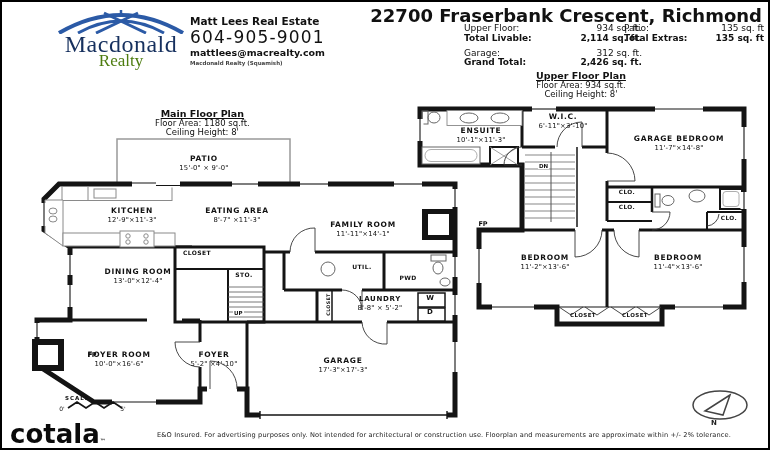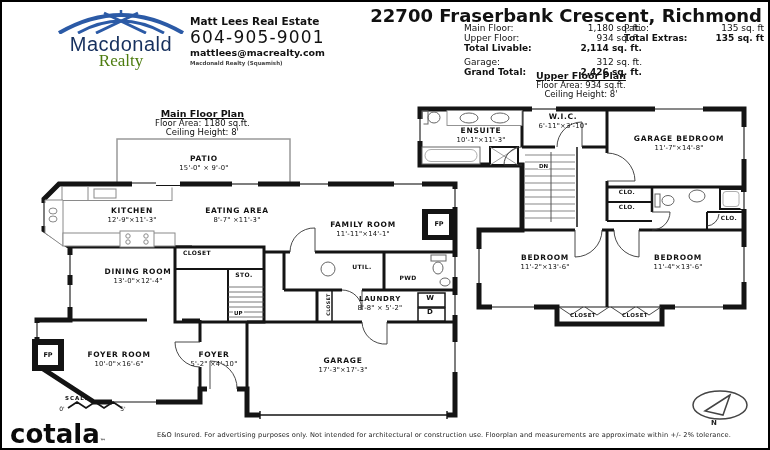--- a/index.html
+++ b/index.html
@@ -1,21 +1,21 @@
 <!DOCTYPE html>
 <html><head>
 <meta charset="utf-8">
 <style>
   html,body{margin:0;padding:0;background:#fff;}
   .page{position:relative;width:770px;height:450px;background:#fff;border:2px solid #000;
         box-sizing:border-box;overflow:hidden;font-family:"DejaVu Sans",sans-serif;color:#111;}
   .abs{position:absolute;}
   
   .logo{position:absolute;left:48px;top:6px;width:142px;text-align:center;}
-  .logo-t1{font-family:Liberation Sans, sans-serif;font-size:20px;color:#16305e;
+  .logo-t1{font-family:Liberation Serif, serif;font-size:24px;color:#16305e;
            line-height:17px;letter-spacing:.5px;margin-top:-2px;}
   .logo-t2{font-family:"Liberation Serif","DejaVu Serif",serif;font-size:17px;color:#4d7c0f;line-height:16px;}
   .agent{position:absolute;left:188px;top:13px;width:170px;}
   .agent .a1{font-size:10.5px;font-weight:bold;line-height:13px;}
   .agent .a2{font-size:17px;font-weight:normal;letter-spacing:1.2px;line-height:19px;}
   .agent .a3{font-size:9.5px;font-weight:600;line-height:12px;}
   .agent .a4{font-size:5.5px;font-weight:bold;color:#444;line-height:8px;}
   .title{position:absolute;right:6px;top:3px;font-size:18px;font-weight:bold;white-space:nowrap;}
   .stats{position:absolute;top:22px;font-size:9px;line-height:9.8px;}
   .statsA{left:462px;width:178px;}
@@ -28,21 +28,21 @@
   .phead .ph1{display:block;font-size:9.5px;font-weight:bold;text-decoration:underline;}
   .phead .ph2{display:block;}
   
   .rl{position:absolute;text-align:center;line-height:1.3;}
   .rl span{display:block;white-space:nowrap;}
   .nm{font-size:7.5px;font-weight:bold;letter-spacing:.7px;}
   .dm{font-size:6.8px;letter-spacing:.2px;}
   .tn{position:absolute;text-align:center;font-size:6px;font-weight:bold;letter-spacing:.4px;white-space:nowrap;}
   .wd{position:absolute;text-align:center;font-size:7px;font-weight:bold;}
   .updn{position:absolute;text-align:center;font-size:5.5px;font-weight:bold;background:#fff;padding:0 1px;}
-  .fp{position:absolute;text-align:center;font-size:6.5px;font-weight:bold;}
+  .fp{position:absolute;text-align:center;font-size:6.5px;font-weight:bold;padding-left:44px;}
   .vt{position:absolute;font-size:4.8px;font-weight:bold;letter-spacing:.3px;width:30px;text-align:center;
       transform:rotate(-90deg);transform-origin:center;}
   .bath-dm{font-size:6.2px;}
   
   .scale-t{position:absolute;font-size:5.5px;font-weight:bold;letter-spacing:1px;}
   .scale-n{position:absolute;font-size:6px;width:14px;text-align:center;}
   .cotala{position:absolute;left:8px;top:417px;font-size:26px;font-weight:800;letter-spacing:0;color:#0a0a0a;}
   .cotala .tm{font-size:6px;font-weight:bold;vertical-align:baseline;}
   .disclaimer{position:absolute;left:116px;top:429px;width:650px;font-size:6.6px;letter-spacing:.15px;color:#222;white-space:nowrap;margin-left:39px;}
   .north-n{position:absolute;left:704px;top:417px;width:16px;text-align:center;font-size:7px;font-weight:bold;color:#222;}
@@ -68,24 +68,20 @@
   <div class="agent">
     <div class="a1">Matt Lees Real Estate</div>
     <div class="a2">604-905-9001</div>
     <div class="a3">mattlees@macrealty.com</div>
     <div class="a4">Macdonald Realty (Squamish)</div>
   </div>
 
   <div class="title">22700 Fraserbank Crescent, Richmond</div>
 
   <div class="stats statsA">
-    <div class="srow">
-      <span>Main Floor:</span>
-      <span>1,180 sq. ft.</span>
-    </div>
     <div class="srow">
       <span>Upper Floor:</span>
       <span>934 sq. ft.</span>
     </div>
     <div class="srow b">
       <span>Total Livable:</span>
       <span>2,114 sq. ft.</span>
     </div>
     <div class="sgap"></div>
     <div class="srow">

